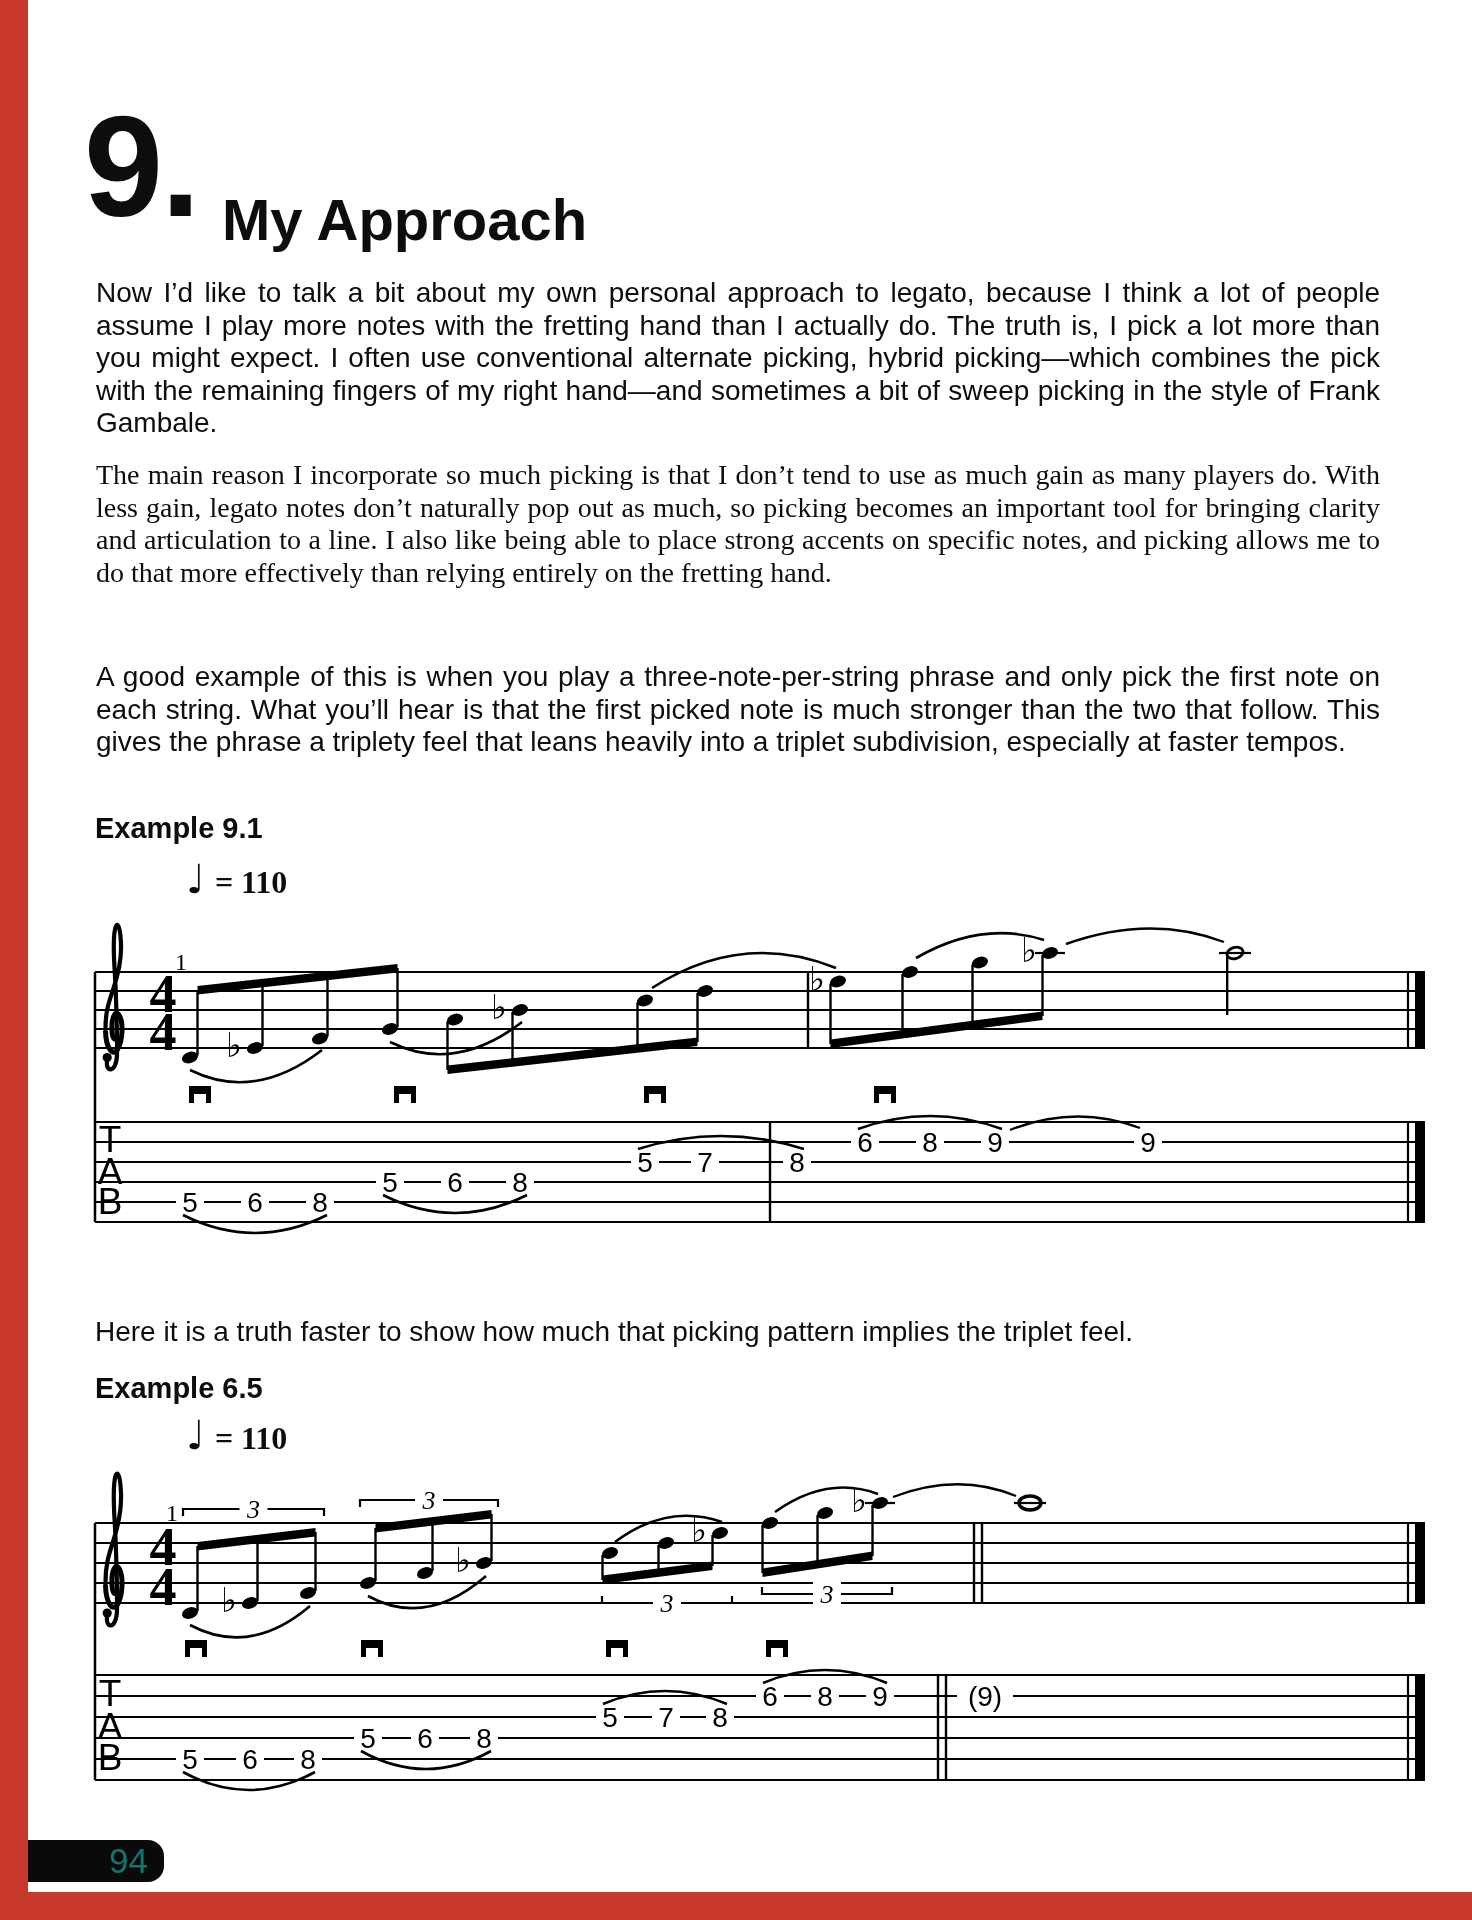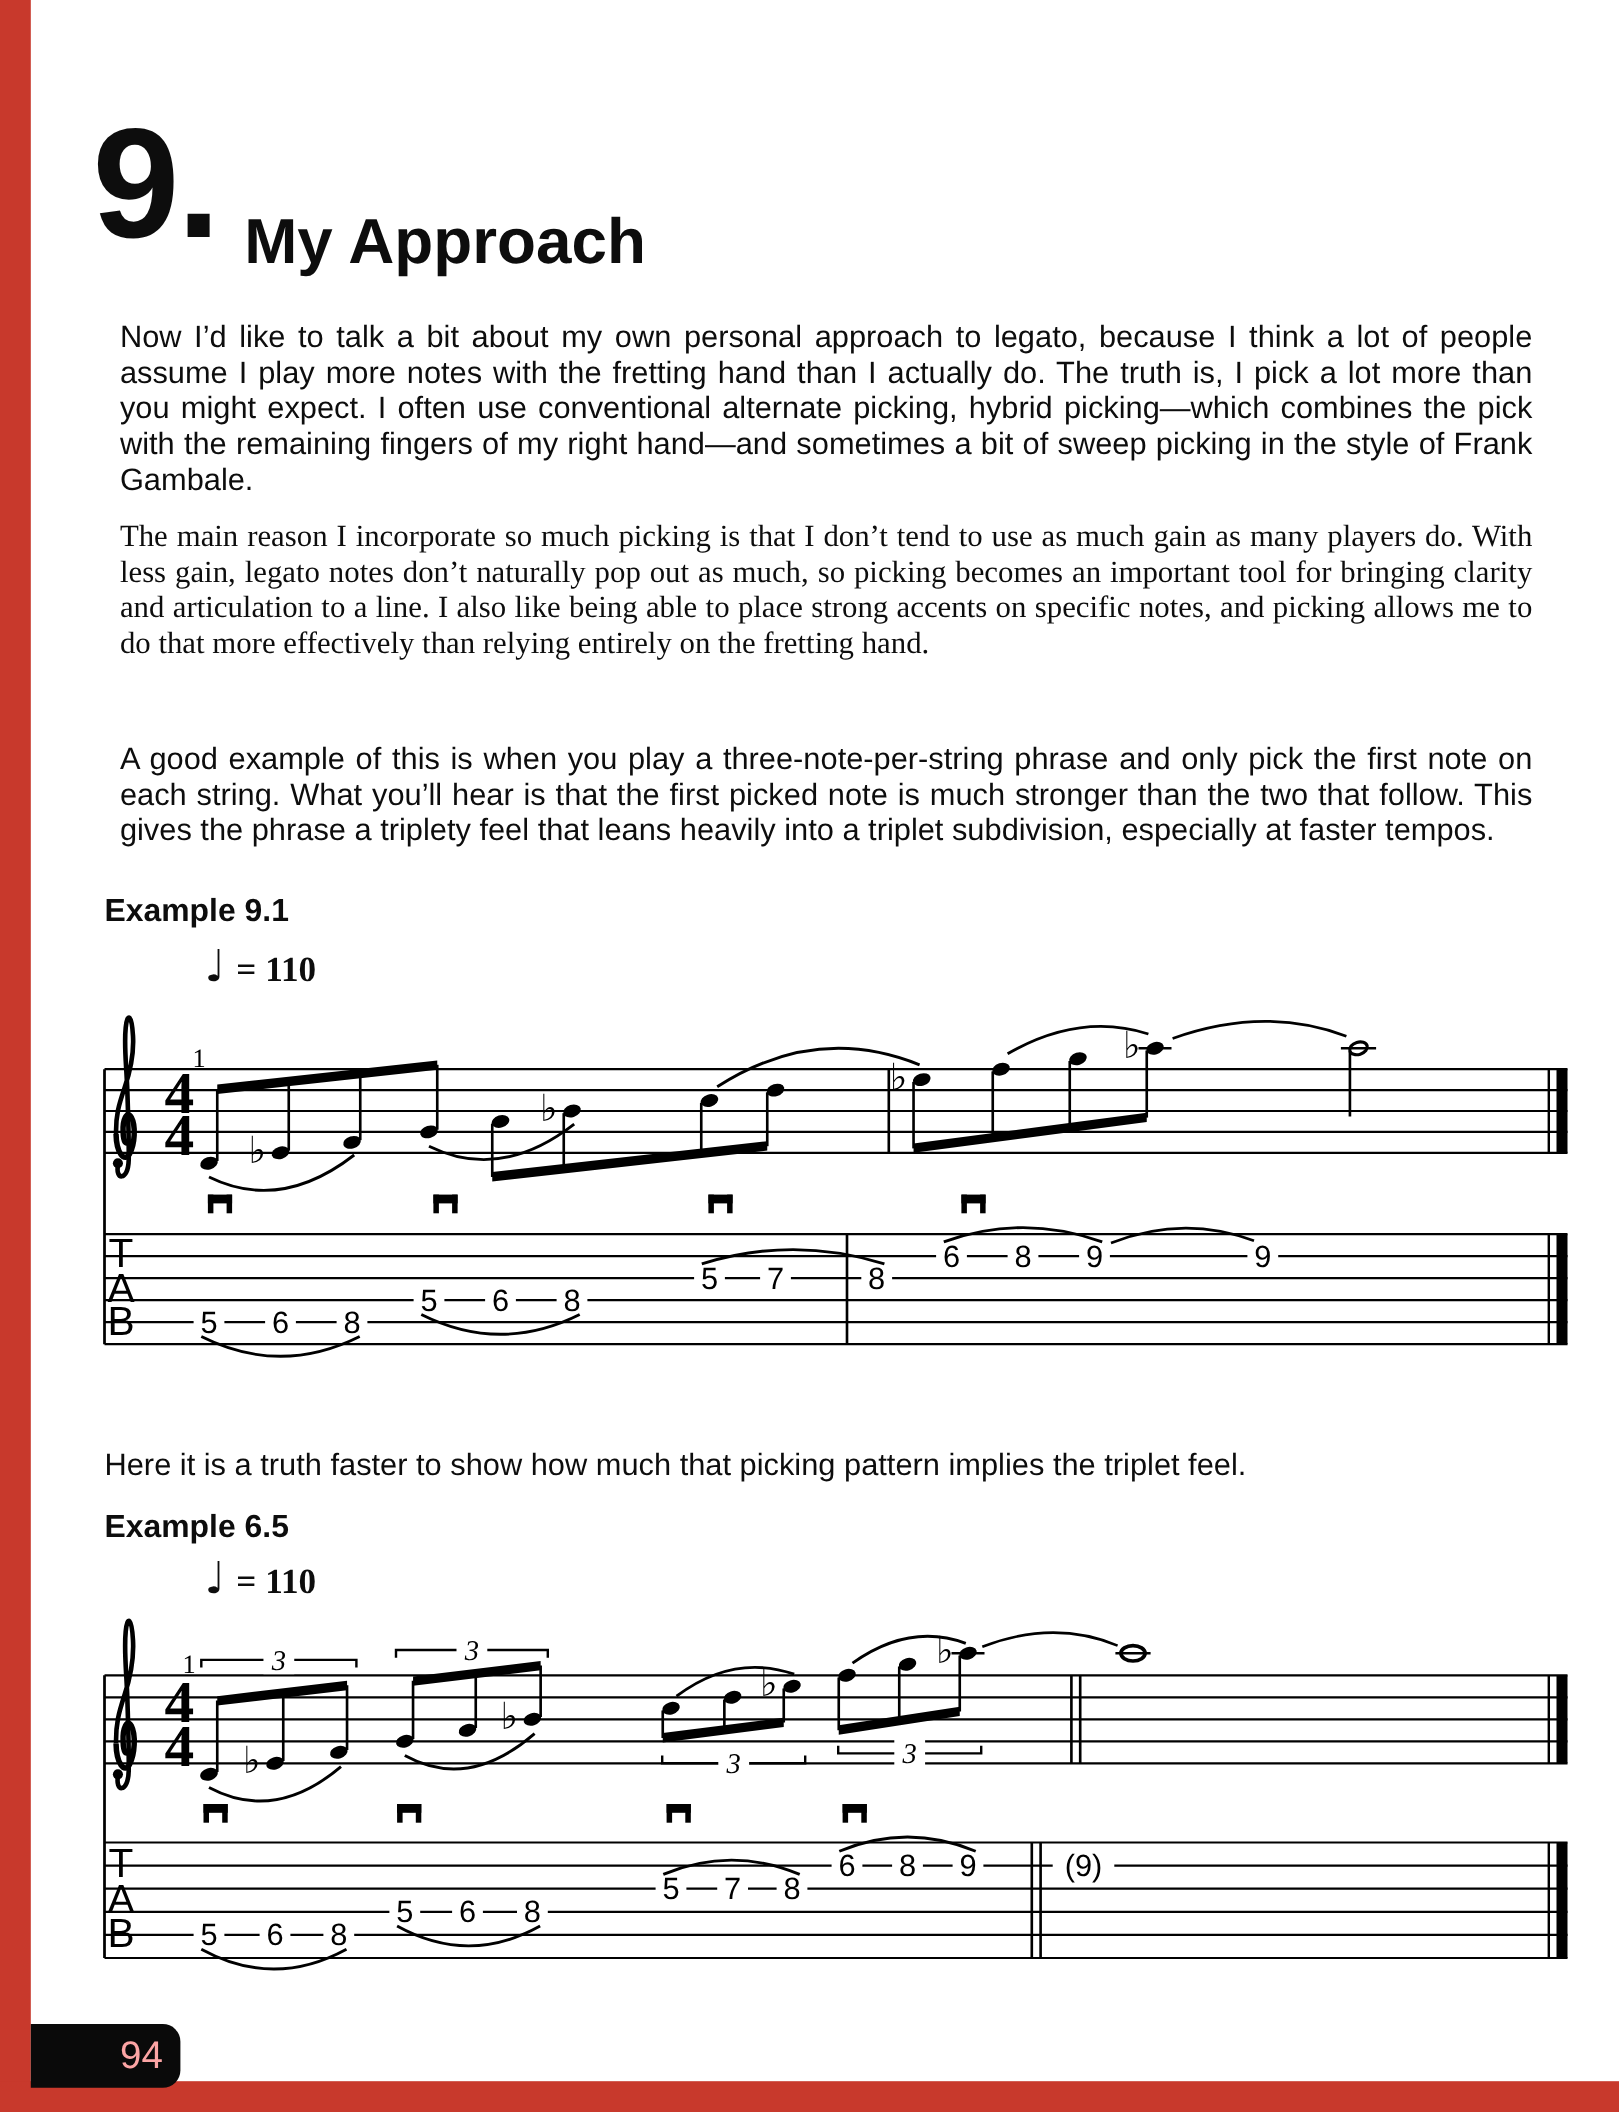--- a/index.html
+++ b/index.html
@@ -4,35 +4,35 @@
 <style>
   html,body{margin:0;padding:0;}
   body{
     width:1472px;height:1920px;position:relative;background:#ffffff;
     font-family:"Liberation Sans", sans-serif;color:#0d0d0d;overflow:hidden;
   }
   .edge-left{position:absolute;left:0;top:0;width:28px;height:1920px;background:#c8392c;}
   .edge-bottom{position:absolute;left:0;top:1892px;width:1472px;height:28px;background:#c8392c;}
   .chapter-number{position:absolute;left:84px;top:96px;font-size:142px;font-weight:700;line-height:1;letter-spacing:-2px;}
   .chapter-title{position:absolute;left:222px;top:186px;font-size:58px;font-weight:700;}
-  .para{position:absolute;left:95px;width:1284px;font-size:28px;line-height:32.6px;text-align:justify;margin:14px;}
+  .para{position:absolute;left:95px;width:1284px;font-size:28px;line-height:32.6px;text-align:justify;margin:1px;}
   #para-1{top:276px;} #para-2{top:458px;font-family:Liberation Serif, serif;} #para-3{top:660px;}
   .interlude{position:absolute;left:95px;top:1316px;width:1284px;font-size:28px;margin:0;}
   .example-label{position:absolute;left:95px;font-size:29px;font-weight:700;}
   #ex1-label{top:812px;} #ex2-label{top:1372px;}
   .tempo{position:absolute;left:186px;display:flex;align-items:baseline;gap:10px;}
   #tempo-1{top:856px;} #tempo-2{top:1412px;}
   .tempo-note{font-family:"DejaVu Sans", sans-serif;font-size:40px;}
   .tempo-eq{font-family:"Liberation Serif", serif;font-weight:700;font-size:32px;}
   .music-svg{position:absolute;left:0;width:1472px;pointer-events:none;}
   #music-ex1{top:900px;height:390px;}
   #music-ex2{top:1460px;height:360px;}
   .page-tab{
-    position:absolute;left:28px;top:1840px;width:136px;height:58px;background:#0a0a0a;
-    border-radius:0 16px 16px 0;color:#fca5a5;font-size:35px;
+    position:absolute;left:28px;top:1840px;width:136px;height:42px;background:#0a0a0a;
+    border-radius:0 16px 16px 0;color:#0f766e;font-size:35px;
     display:flex;align-items:center;justify-content:flex-end;padding-right:16px;box-sizing:border-box;z-index:5;
   }
 </style>
 </head>
 <body>
 
 <div class="edge-left"></div>
 <div class="edge-bottom"></div>
 
 <div class="chapter-number">9.</div>

